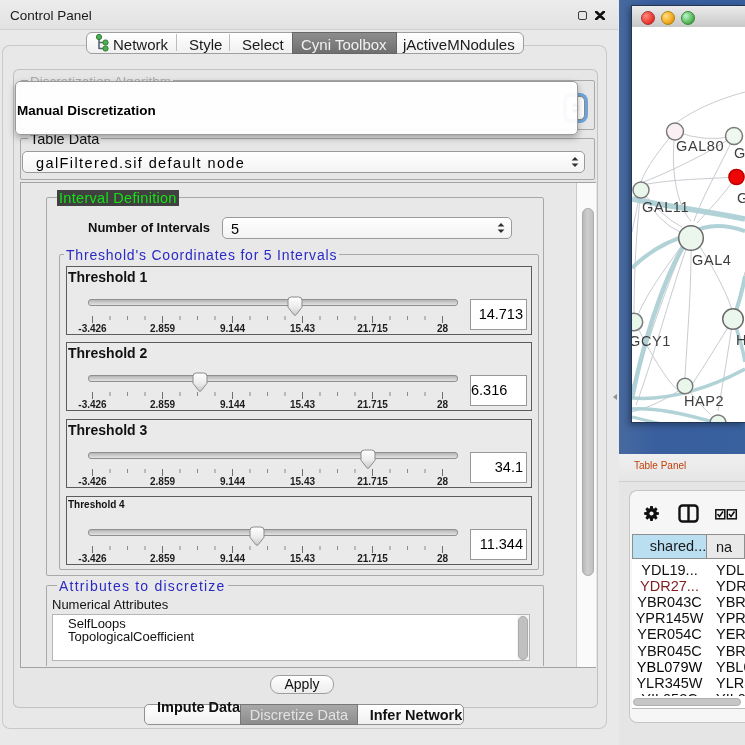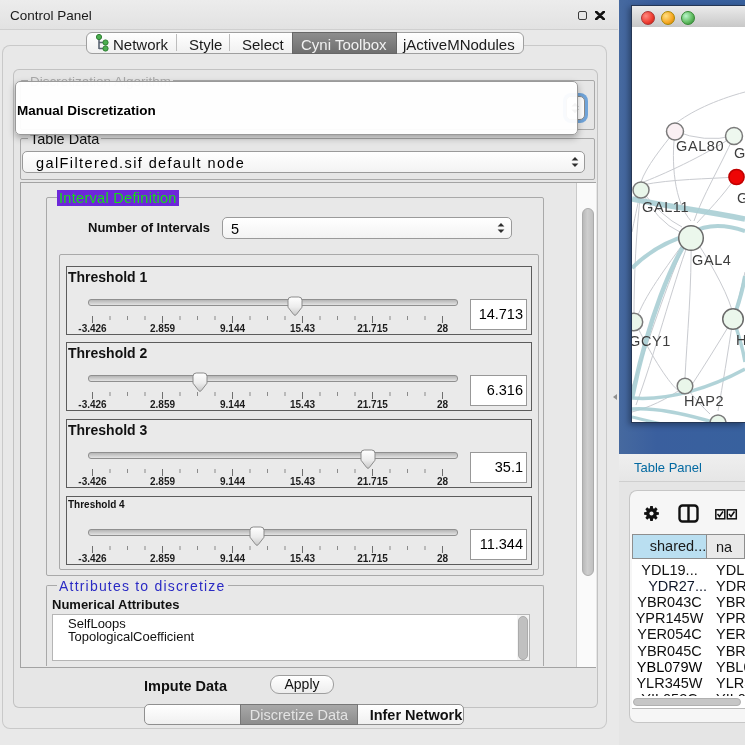--- a/index.html
+++ b/index.html
@@ -52,30 +52,31 @@
   <div class="abs" style="left:36px;top:155px;font-size:14.5px;letter-spacing:1.4px;color:#000">galFiltered.sif default node</div>
   <svg class="abs" style="left:568px;top:152px;width:14px;height:20px" viewBox="0 0 14 20">
       <path d="M3.6,8.6 L7.0,5.1 L10.4,8.6 Z M3.6,11.4 L7.0,14.9 L10.4,11.4 Z" fill="#2e2e2e"></path>
     </svg>
 
   <div class="abs" style="left:20px;top:182px;width:576px;height:486px;border:1px solid #a3a3a3;box-sizing:border-box;background:#e8e8e8"></div>
   <div class="abs" style="left:576px;top:183px;width:19px;height:484px;background:#fafafa;border-left:1px solid #c9c9c9"></div>
   <div class="abs" style="left:582px;top:208px;width:12px;height:368px;background:linear-gradient(90deg,#b9b9b9,#cecece 45%,#c0c0c0);border:1px solid #ababab;border-radius:6px;box-sizing:border-box"></div>
 
   <div class="abs" style="left:46px;top:197px;width:496px;height:377px;border:1px solid #a9a9a9;border-radius:2px"></div>
-  <div class="abs" style="left:57px;top:190px;font-size:14.5px;letter-spacing:0.3px;color:#14e014;background:#6d28d9;padding:0 2px">Interval Definition</div>
+  <div class="abs" style="left:57px;top:190px;font-size:14.5px;letter-spacing:0.3px;color:#14e014;background:#404040;padding:0 2px">Interval Definition</div>
 
   <div class="abs" style="left:88px;top:220px;font-size:13px;font-weight:bold;color:#111">Number of Intervals</div>
   <div class="abs" style="left:222px;top:217px;width:290px;height:22px;background:linear-gradient(#ffffff,#f3f3f3);border:1px solid #9a9a9a;border-radius:5px;box-sizing:border-box"></div>
   <div class="abs" style="left:231px;top:221px;font-size:14.5px;color:#000">5</div>
   <svg class="abs" style="left:494px;top:218px;width:14px;height:20px" viewBox="0 0 14 20">
       <path d="M3.6,8.6 L7.0,5.1 L10.4,8.6 Z M3.6,11.4 L7.0,14.9 L10.4,11.4 Z" fill="#2e2e2e"></path>
     </svg>
 
   <div class="abs" style="left:59px;top:254px;width:478px;height:314px;border:1px solid #a9a9a9;border-radius:2px"></div>
+  <div class="abs" style="left:64px;top:247px;font-size:14px;letter-spacing:0.8px;color:#2a2ac4;background:#e8e8e8;padding:0 2px">Threshold's Coordinates for 5 Intervals</div>
 
   <div style="position:absolute;left:66px;top:266px;width:466px;height:69px;border:1px solid #5c5c5c;background:#eaeaea;box-sizing:border-box"></div>
   <div style="position:absolute;left:68px;top:269px;font-size:14px;font-weight:bold;color:#111">Threshold 1</div>
   <div style="position:absolute;left:88px;top:299px;width:368px;height:5px;border:1px solid #8f8f8f;border-radius:3px;background:linear-gradient(#b5b5b5,#e3e3e3)"></div>
   <svg style="position:absolute;left:66px;top:316px;width:390px;height:8px" viewBox="0 0 390 8">
       <line x1="26.5" y1="0" x2="26.5" y2="7" stroke="#6f6f6f" stroke-width="1"></line>
       <line x1="44.0" y1="0" x2="44.0" y2="4" stroke="#8a8a8a" stroke-width="1"></line>
       <line x1="61.5" y1="0" x2="61.5" y2="4" stroke="#8a8a8a" stroke-width="1"></line>
       <line x1="79.0" y1="0" x2="79.0" y2="4" stroke="#8a8a8a" stroke-width="1"></line>
       <line x1="96.5" y1="0" x2="96.5" y2="7" stroke="#6f6f6f" stroke-width="1"></line>
@@ -148,21 +149,21 @@
   <svg style="position:absolute;left:191.5px;top:372px;width:16px;height:21px" viewBox="-8 -1 16 21">
       <defs>
         <linearGradient id="th1" x1="0" y1="0" x2="0" y2="1">
           <stop offset="0" stop-color="#ffffff"></stop>
           <stop offset="0.55" stop-color="#ececec"></stop>
           <stop offset="1" stop-color="#c8c8c8"></stop>
         </linearGradient>
       </defs>
       <path d="M-7,3.4 Q-7,0 -3.8,0 L3.8,0 Q7,0 7,3.4 L7,10.2 L1.3,17.6 Q0,19.2 -1.3,17.6 L-7,10.2 Z" fill="url(#th1)" stroke="#8b8b8b" stroke-width="1"></path>
     </svg>
-  <div style="position:absolute;left:470px;top:375px;width:57px;height:31px;border:1px solid #989898;background:#fff;box-sizing:border-box;font-size:14.5px;color:#000;text-align:right;line-height:29px;padding-right:3px">6.316</div>
+  <div style="position:absolute;left:470px;top:375px;width:57px;height:31px;border:1px solid #989898;background:#fff;box-sizing:border-box;font-size:14.5px;color:#000;text-align:left;line-height:29px;padding-right:3px">6.316</div>
   <div style="position:absolute;left:66px;top:419px;width:466px;height:69px;border:1px solid #5c5c5c;background:#eaeaea;box-sizing:border-box"></div>
   <div style="position:absolute;left:68px;top:422px;font-size:14px;font-weight:bold;color:#111">Threshold 3</div>
   <div style="position:absolute;left:88px;top:452px;width:368px;height:5px;border:1px solid #8f8f8f;border-radius:3px;background:linear-gradient(#b5b5b5,#e3e3e3)"></div>
   <svg style="position:absolute;left:66px;top:469px;width:390px;height:8px" viewBox="0 0 390 8">
       <line x1="26.5" y1="0" x2="26.5" y2="7" stroke="#6f6f6f" stroke-width="1"></line>
       <line x1="44.0" y1="0" x2="44.0" y2="4" stroke="#8a8a8a" stroke-width="1"></line>
       <line x1="61.5" y1="0" x2="61.5" y2="4" stroke="#8a8a8a" stroke-width="1"></line>
       <line x1="79.0" y1="0" x2="79.0" y2="4" stroke="#8a8a8a" stroke-width="1"></line>
       <line x1="96.5" y1="0" x2="96.5" y2="7" stroke="#6f6f6f" stroke-width="1"></line>
       <line x1="114.0" y1="0" x2="114.0" y2="4" stroke="#8a8a8a" stroke-width="1"></line>
@@ -191,21 +192,21 @@
   <svg style="position:absolute;left:360.0px;top:449px;width:16px;height:21px" viewBox="-8 -1 16 21">
       <defs>
         <linearGradient id="th2" x1="0" y1="0" x2="0" y2="1">
           <stop offset="0" stop-color="#ffffff"></stop>
           <stop offset="0.55" stop-color="#ececec"></stop>
           <stop offset="1" stop-color="#c8c8c8"></stop>
         </linearGradient>
       </defs>
       <path d="M-7,3.4 Q-7,0 -3.8,0 L3.8,0 Q7,0 7,3.4 L7,10.2 L1.3,17.6 Q0,19.2 -1.3,17.6 L-7,10.2 Z" fill="url(#th2)" stroke="#8b8b8b" stroke-width="1"></path>
     </svg>
-  <div style="position:absolute;left:470px;top:452px;width:57px;height:31px;border:1px solid #989898;background:#fff;box-sizing:border-box;font-size:14.5px;color:#000;text-align:right;line-height:29px;padding-right:3px">35.1</div>
+  <div style="position:absolute;left:470px;top:452px;width:57px;height:31px;border:1px solid #989898;background:#fff;box-sizing:border-box;font-size:14.5px;color:#000;text-align:right;line-height:29px;padding-right:3px">34.1</div>
   <div style="position:absolute;left:66px;top:496px;width:466px;height:69px;border:1px solid #5c5c5c;background:#eaeaea;box-sizing:border-box"></div>
   <div style="position:absolute;left:68px;top:499px;font-size:10px;font-weight:bold;color:#111">Threshold 4</div>
   <div style="position:absolute;left:88px;top:529px;width:368px;height:5px;border:1px solid #8f8f8f;border-radius:3px;background:linear-gradient(#b5b5b5,#e3e3e3)"></div>
   <svg style="position:absolute;left:66px;top:546px;width:390px;height:8px" viewBox="0 0 390 8">
       <line x1="26.5" y1="0" x2="26.5" y2="7" stroke="#6f6f6f" stroke-width="1"></line>
       <line x1="44.0" y1="0" x2="44.0" y2="4" stroke="#8a8a8a" stroke-width="1"></line>
       <line x1="61.5" y1="0" x2="61.5" y2="4" stroke="#8a8a8a" stroke-width="1"></line>
       <line x1="79.0" y1="0" x2="79.0" y2="4" stroke="#8a8a8a" stroke-width="1"></line>
       <line x1="96.5" y1="0" x2="96.5" y2="7" stroke="#6f6f6f" stroke-width="1"></line>
       <line x1="114.0" y1="0" x2="114.0" y2="4" stroke="#8a8a8a" stroke-width="1"></line>
@@ -238,32 +239,32 @@
           <stop offset="0.55" stop-color="#ececec"></stop>
           <stop offset="1" stop-color="#c8c8c8"></stop>
         </linearGradient>
       </defs>
       <path d="M-7,3.4 Q-7,0 -3.8,0 L3.8,0 Q7,0 7,3.4 L7,10.2 L1.3,17.6 Q0,19.2 -1.3,17.6 L-7,10.2 Z" fill="url(#th3)" stroke="#8b8b8b" stroke-width="1"></path>
     </svg>
   <div style="position:absolute;left:470px;top:529px;width:57px;height:31px;border:1px solid #989898;background:#fff;box-sizing:border-box;font-size:14.5px;color:#000;text-align:right;line-height:29px;padding-right:3px">11.344</div>
 
   <div class="abs" style="left:46px;top:585px;width:496px;height:80px;border:1px solid #a9a9a9;border-top-left-radius:2px;border-top-right-radius:2px;border-bottom:none"></div>
   <div class="abs" style="left:57px;top:578px;font-size:14px;letter-spacing:1.2px;color:#2a2ac4;background:#e8e8e8;padding:0 2px">Attributes to discretize</div>
-  <div class="abs" style="left:52px;top:597px;font-size:13px;font-weight:bold;color:#111">Numerical Attributes</div>
+  <div class="abs" style="left:52px;top:597px;font-size:13px;font-weight:normal;color:#111">Numerical Attributes</div>
   <div class="abs" style="left:52px;top:614px;width:478px;height:47px;background:#fff;border:1px solid #b5b5b5;box-sizing:border-box"></div>
   <div class="abs" style="left:68px;top:616px;font-size:13px;color:#111">SelfLoops</div>
   <div class="abs" style="left:68px;top:629px;font-size:13px;color:#111">TopologicalCoefficient</div>
   <div class="abs" style="left:517px;top:615px;width:12px;height:45px;background:#f5f5f5"></div>
   <div class="abs" style="left:518px;top:616px;width:10px;height:44px;background:#c0c0c0;border:1px solid #ababab;border-radius:5px;box-sizing:border-box"></div>
 
   <div class="abs" style="left:270px;top:675px;width:64px;height:19px;background:linear-gradient(#ffffff,#ededed);border:1px solid #9e9e9e;border-radius:9px;box-sizing:border-box;text-align:center;font-size:14px;color:#111;line-height:17px">Apply</div>
 
   <div class="abs" style="left:144px;top:704px;width:320px;height:21px;background:linear-gradient(#ffffff,#f0f0f0);border:1px solid #8f8f8f;border-radius:5px;box-sizing:border-box"></div>
   <div class="abs" style="left:240px;top:704px;width:118px;height:21px;background:linear-gradient(#a8a8a8,#8d8d8d);border:1px solid #777;box-sizing:border-box"></div>
-  <div class="abs" style="left:144px;top:678px;width:96px;text-align:left;font-size:14.5px;font-weight:bold;color:#111">Impute Data</div>
+  <div class="abs" style="left:144px;top:699px;width:96px;text-align:right;font-size:14.5px;font-weight:bold;color:#111">Impute Data</div>
   <div class="abs" style="left:240px;top:707px;width:118px;text-align:center;font-size:14.5px;color:#e3e3e3">Discretize Data</div>
   <div class="abs" style="left:358px;top:707px;width:116px;text-align:center;font-size:14.5px;font-weight:bold;color:#111">Infer Network</div>
 </div>
 
 <svg class="abs" style="left:612px;top:393px;width:6px;height:8px" viewBox="0 0 6 8">
     <path d="M5,1 L1,4 L5,7 Z" fill="#909090"></path>
   </svg>
 
 <div class="abs" style="left:619px;top:0;width:126px;height:454px;background:linear-gradient(90deg,#46699f,#3a5f9e 30%,#38619e)"></div>
 <div class="abs" style="left:631px;top:5px;width:114px;height:418px;border:1px solid rgba(30,40,60,0.75);box-shadow:-2px 2px 6px rgba(0,0,0,0.35);box-sizing:border-box">
@@ -329,21 +330,21 @@
 <text x="10" y="185">GAL11</text>
 <text x="60" y="238">GAL4</text>
 <text x="-3" y="319">GCY1</text>
 <text x="104" y="318">H</text>
 <text x="52" y="379">HAP2</text>
 </g>
 </svg>
 
 <div class="abs" style="left:619px;top:454px;width:126px;height:291px;background:#e5e5e5"></div>
 <div class="abs" style="left:619px;top:454px;width:126px;height:27px;background:linear-gradient(#efefef,#e6e6e6);border-bottom:1px solid #cfcfcf"></div>
-<div class="abs" style="left:634px;top:460px;font-size:13px;color:#0369a1">Table Panel</div>
+<div class="abs" style="left:634px;top:460px;font-size:10px;color:#c2410c">Table Panel</div>
 
 <div class="abs" style="left:629px;top:490px;width:116px;height:233px;background:#f6f6f6;border:1px solid #c6c6c6;border-radius:8px 0 0 8px;border-right:none;box-sizing:border-box"></div>
 
 <svg class="abs" style="left:644px;top:506px;width:15px;height:15px" viewBox="0 0 14.4 14.4">
     <path d="M14.29,5.96L14.29,8.44L12.17,8.73L11.80,9.63L13.09,11.34L11.34,13.09L9.63,11.80L8.73,12.17L8.44,14.29L5.96,14.29L5.67,12.17L4.77,11.80L3.06,13.09L1.31,11.34L2.60,9.63L2.23,8.73L0.11,8.44L0.11,5.96L2.23,5.67L2.60,4.77L1.31,3.06L3.06,1.31L4.77,2.60L5.67,2.23L5.96,0.11L8.44,0.11L8.73,2.23L9.63,2.60L11.34,1.31L13.09,3.06L11.80,4.77L12.17,5.67Z" fill="#111"></path>
     <circle cx="7.2" cy="7.2" r="2" fill="#f6f6f6"></circle>
   </svg>
 <svg class="abs" style="left:678px;top:504px;width:21px;height:19px" viewBox="0 0 21 19">
   <rect x="1.5" y="1.5" width="18" height="16" rx="3" fill="none" stroke="#111" stroke-width="2.4"></rect>
   <line x1="10.5" y1="1.5" x2="10.5" y2="17.5" stroke="#111" stroke-width="2.4"></line>
@@ -354,21 +355,21 @@
   <rect x="12.3" y="0.8" width="9" height="9" fill="none" stroke="#111" stroke-width="1.5"></rect>
   <path d="M14,5 L16,7.5 L19.5,2.5" fill="none" stroke="#111" stroke-width="1.5"></path>
 </svg>
 
 <div class="abs" style="left:632px;top:559px;width:113px;height:149px;background:#fff"></div>
 <div class="abs" style="left:632px;top:534px;width:75px;height:25px;background:#badff1;border:1px solid #8e8e8e;box-sizing:border-box"></div>
 <div class="abs" style="left:648px;top:534px;width:60px;text-align:center;font-size:14.5px;color:#1a1a1a;line-height:25px;overflow:hidden">shared...</div>
 <div class="abs" style="left:707px;top:534px;width:38px;height:25px;background:#e9e9e9;border:1px solid #8e8e8e;border-left:none;box-sizing:border-box;font-size:14.5px;color:#1a1a1a;line-height:24px;padding-left:9px">na</div>
 <div style="position:absolute;left:632px;top:561.5px;width:75px;text-align:center;font-size:14.5px;color:#111">YDL19...</div>
 <div style="position:absolute;left:716px;top:561.5px;width:40px;font-size:14.5px;color:#111">YDL1</div>
-<div style="position:absolute;left:632px;top:577.7px;width:75px;text-align:right;font-size:14.5px;color:#0f172a">YDR27...</div>
+<div style="position:absolute;left:632px;top:577.7px;width:75px;text-align:center;font-size:14.5px;color:#7f1d1d">YDR27...</div>
 <div style="position:absolute;left:716px;top:577.7px;width:40px;font-size:14.5px;color:#111">YDR2</div>
 <div style="position:absolute;left:632px;top:593.9px;width:75px;text-align:center;font-size:14.5px;color:#111">YBR043C</div>
 <div style="position:absolute;left:716px;top:593.9px;width:40px;font-size:14.5px;color:#111">YBR0</div>
 <div style="position:absolute;left:632px;top:610.1px;width:75px;text-align:center;font-size:14.5px;color:#111">YPR145W</div>
 <div style="position:absolute;left:716px;top:610.1px;width:40px;font-size:14.5px;color:#111">YPR1</div>
 <div style="position:absolute;left:632px;top:626.3px;width:75px;text-align:center;font-size:14.5px;color:#111">YER054C</div>
 <div style="position:absolute;left:716px;top:626.3px;width:40px;font-size:14.5px;color:#111">YER0</div>
 <div style="position:absolute;left:632px;top:642.5px;width:75px;text-align:center;font-size:14.5px;color:#111">YBR045C</div>
 <div style="position:absolute;left:716px;top:642.5px;width:40px;font-size:14.5px;color:#111">YBR0</div>
 <div style="position:absolute;left:632px;top:658.7px;width:75px;text-align:center;font-size:14.5px;color:#000000">YBL079W</div>

